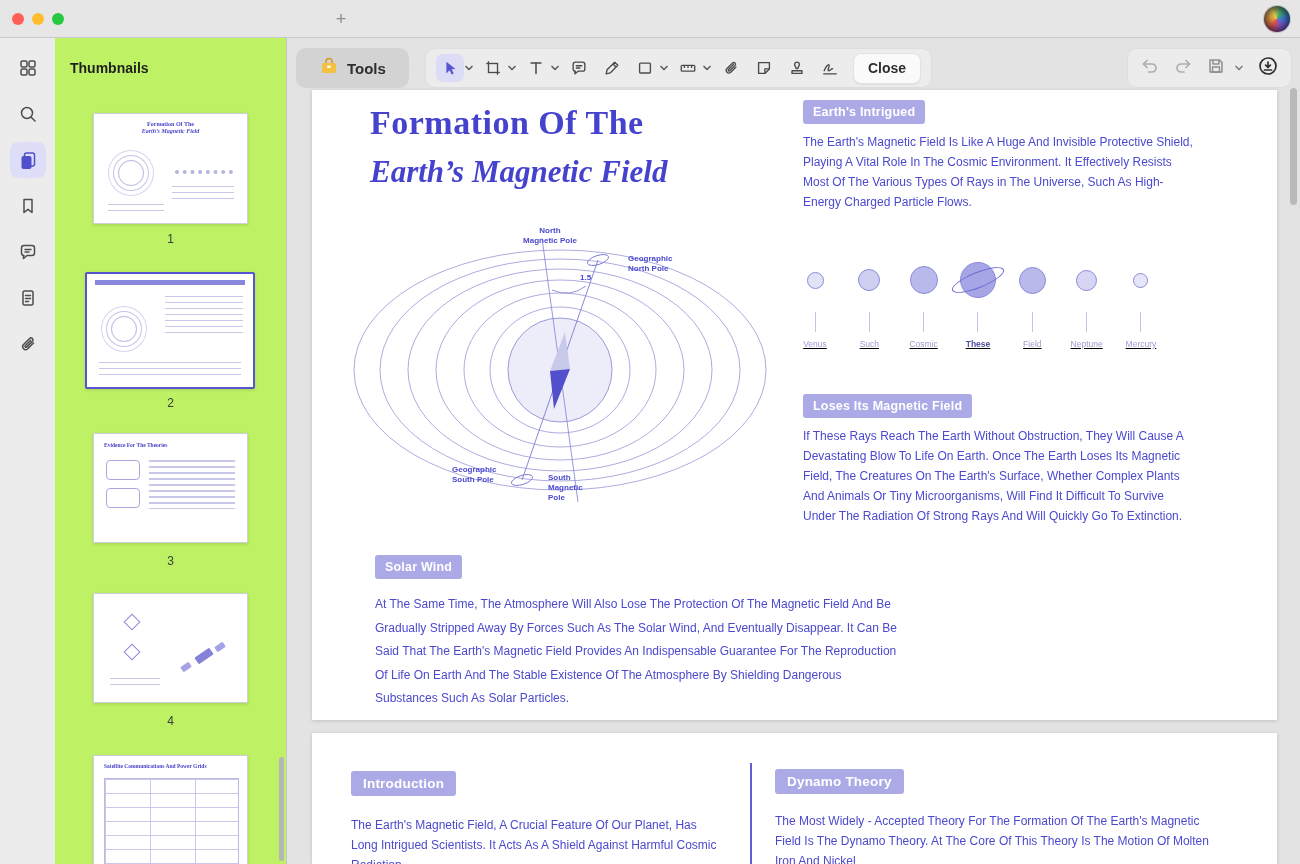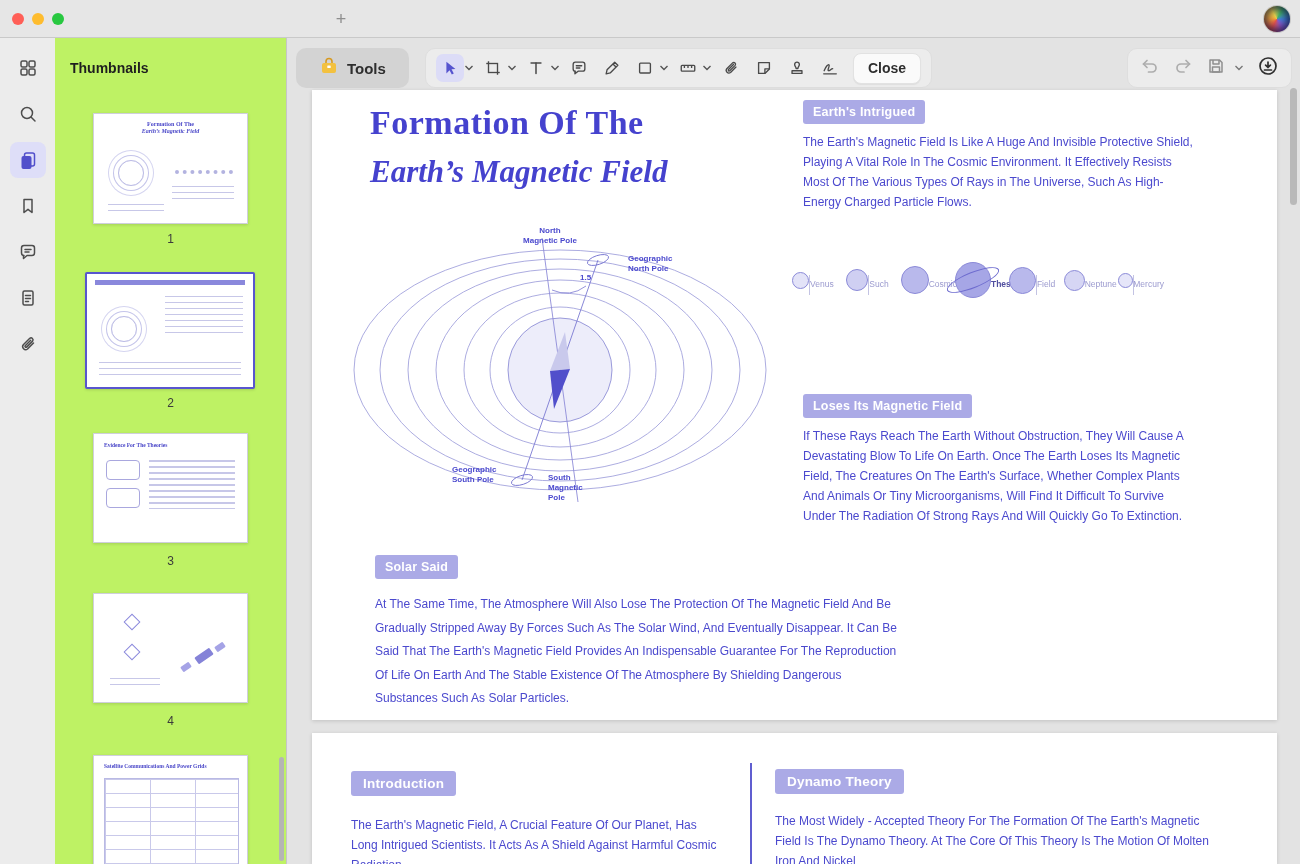--- a/index.html
+++ b/index.html
@@ -72,21 +72,21 @@
   .doc-title2 { position:absolute; left:58px; top:64px; font-family:"Liberation Serif",serif; font-style:italic; font-weight:600; font-size:31px; color:#4542CE; }
   .badge { position:absolute; display:inline-block; background:#ABAAE6; color:#fff; font-weight:700; font-size:12.5px; padding:5px 10px; border-radius:3px; letter-spacing:.2px; white-space:nowrap; }
   .para { position:absolute; font-size:12px; line-height:20px; color:#4B49CE; }
 
   
   .diagram { position:absolute; left:30px; top:130px; }
   .diagram text { font-family:"Liberation Sans",sans-serif; font-size:8px; font-weight:700; fill:#4B49CE; }
 
   
   .planets { position:absolute; left:480px; top:168px; width:372px; display:flex; justify-content:space-between; }
-  .planet-col { width:46px; display:flex; flex-direction:row; align-items:center; }
+  .planet-col { width:46px; display:flex; flex-direction:column; align-items:center;text-decoration:underline; }
   .planet-circle-wrap { height:44px; display:flex; align-items:center; justify-content:center; }
   .pc { border-radius:50%; border:1px solid #8B8AD8; position:relative; }
   .pc.saturn::after { content:""; position:absolute; left:50%; top:50%; width:54px; height:14px; border:1.5px solid #6E6CCF; border-radius:50%; transform:translate(-50%,-50%) rotate(-22deg); }
   .planet-tick { width:1px; height:20px; background:#C3C3E3; margin-top:10px; }
   .planet-label { margin-top:7px; font-size:8.5px; color:#9C9BCF; }
   .planet-label.em { color:#514F9F; font-weight:700; }
 
   
   .p2-divider { position:absolute; left:438px; top:30px; width:2px; height:101px; background:#605ED0; }
 
@@ -444,21 +444,21 @@
               <div class="pc" style="width:15px;height:15px;background:#E6E6F9;"></div>
             </div>
           <div class="planet-tick"></div>
           <div class="planet-label">Mercury</div>
         </div>
       </div>
 
       <div class="badge" style="left:491px; top:304px;">Loses Its Magnetic Field</div>
       <div class="para" style="left:491px; top:336px; width:395px;">If These Rays Reach The Earth Without Obstruction, They Will Cause A Devastating Blow To Life On Earth. Once The Earth Loses Its Magnetic Field, The Creatures On The Earth's Surface, Whether Complex Plants And Animals Or Tiny Microorganisms, Will Find It Difficult To Survive Under The Radiation Of Strong Rays And Will Quickly Go To Extinction.</div>
 
-      <div class="badge" style="left:63px; top:465px;">Solar Said</div>
+      <div class="badge" style="left:63px; top:465px;">Solar Wind</div>
       <div class="para" style="left:63px; top:503px; width:532px; line-height:23.5px;">At The Same Time, The Atmosphere Will Also Lose The Protection Of The Magnetic Field And Be Gradually Stripped Away By Forces Such As The Solar Wind, And Eventually Disappear. It Can Be Said That The Earth's Magnetic Field Provides An Indispensable Guarantee For The Reproduction Of Life On Earth And The Stable Existence Of The Atmosphere By Shielding Dangerous Substances Such As Solar Particles.</div>
     </div>
 
     <div class="page page2">
       <div class="badge" style="left:39px; top:38px; font-size:13.5px; padding:5px 12px;">Introduction</div>
       <div class="para" style="left:39px; top:82px; width:368px;">The Earth's Magnetic Field, A Crucial Feature Of Our Planet, Has Long Intrigued Scientists. It Acts As A Shield Against Harmful Cosmic Radiation</div>
       <div class="p2-divider"></div>
       <div class="badge" style="left:463px; top:36px; font-size:13.5px; padding:5px 12px;">Dynamo Theory</div>
       <div class="para" style="left:463px; top:78px; width:452px;">The Most Widely - Accepted Theory For The Formation Of The Earth's Magnetic Field Is The Dynamo Theory. At The Core Of This Theory Is The Motion Of Molten Iron And Nickel</div>
     </div>

